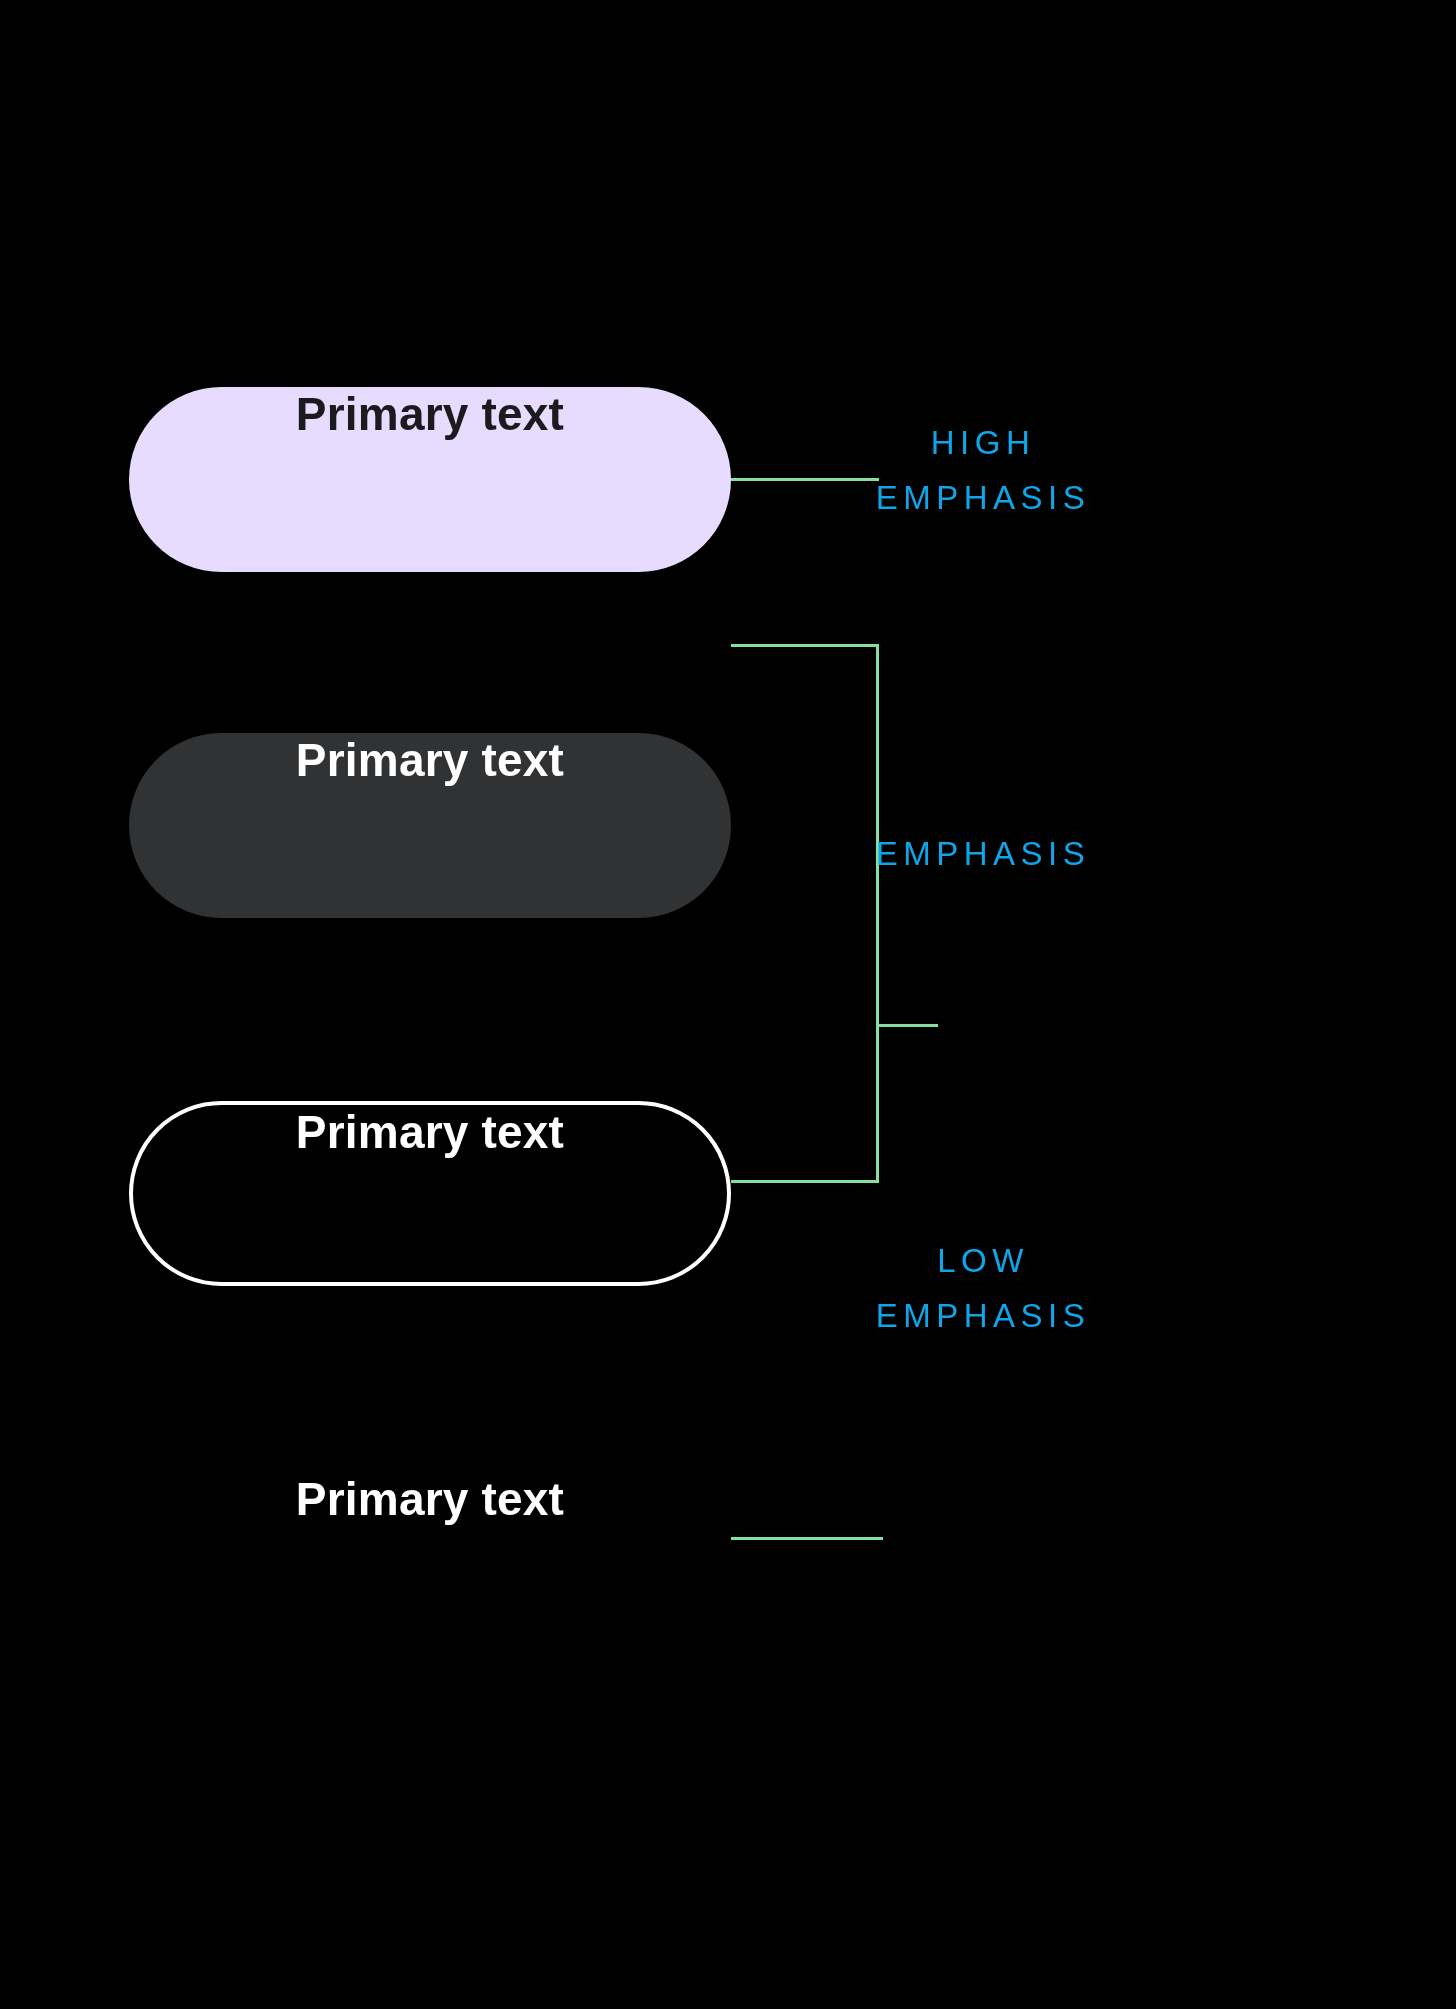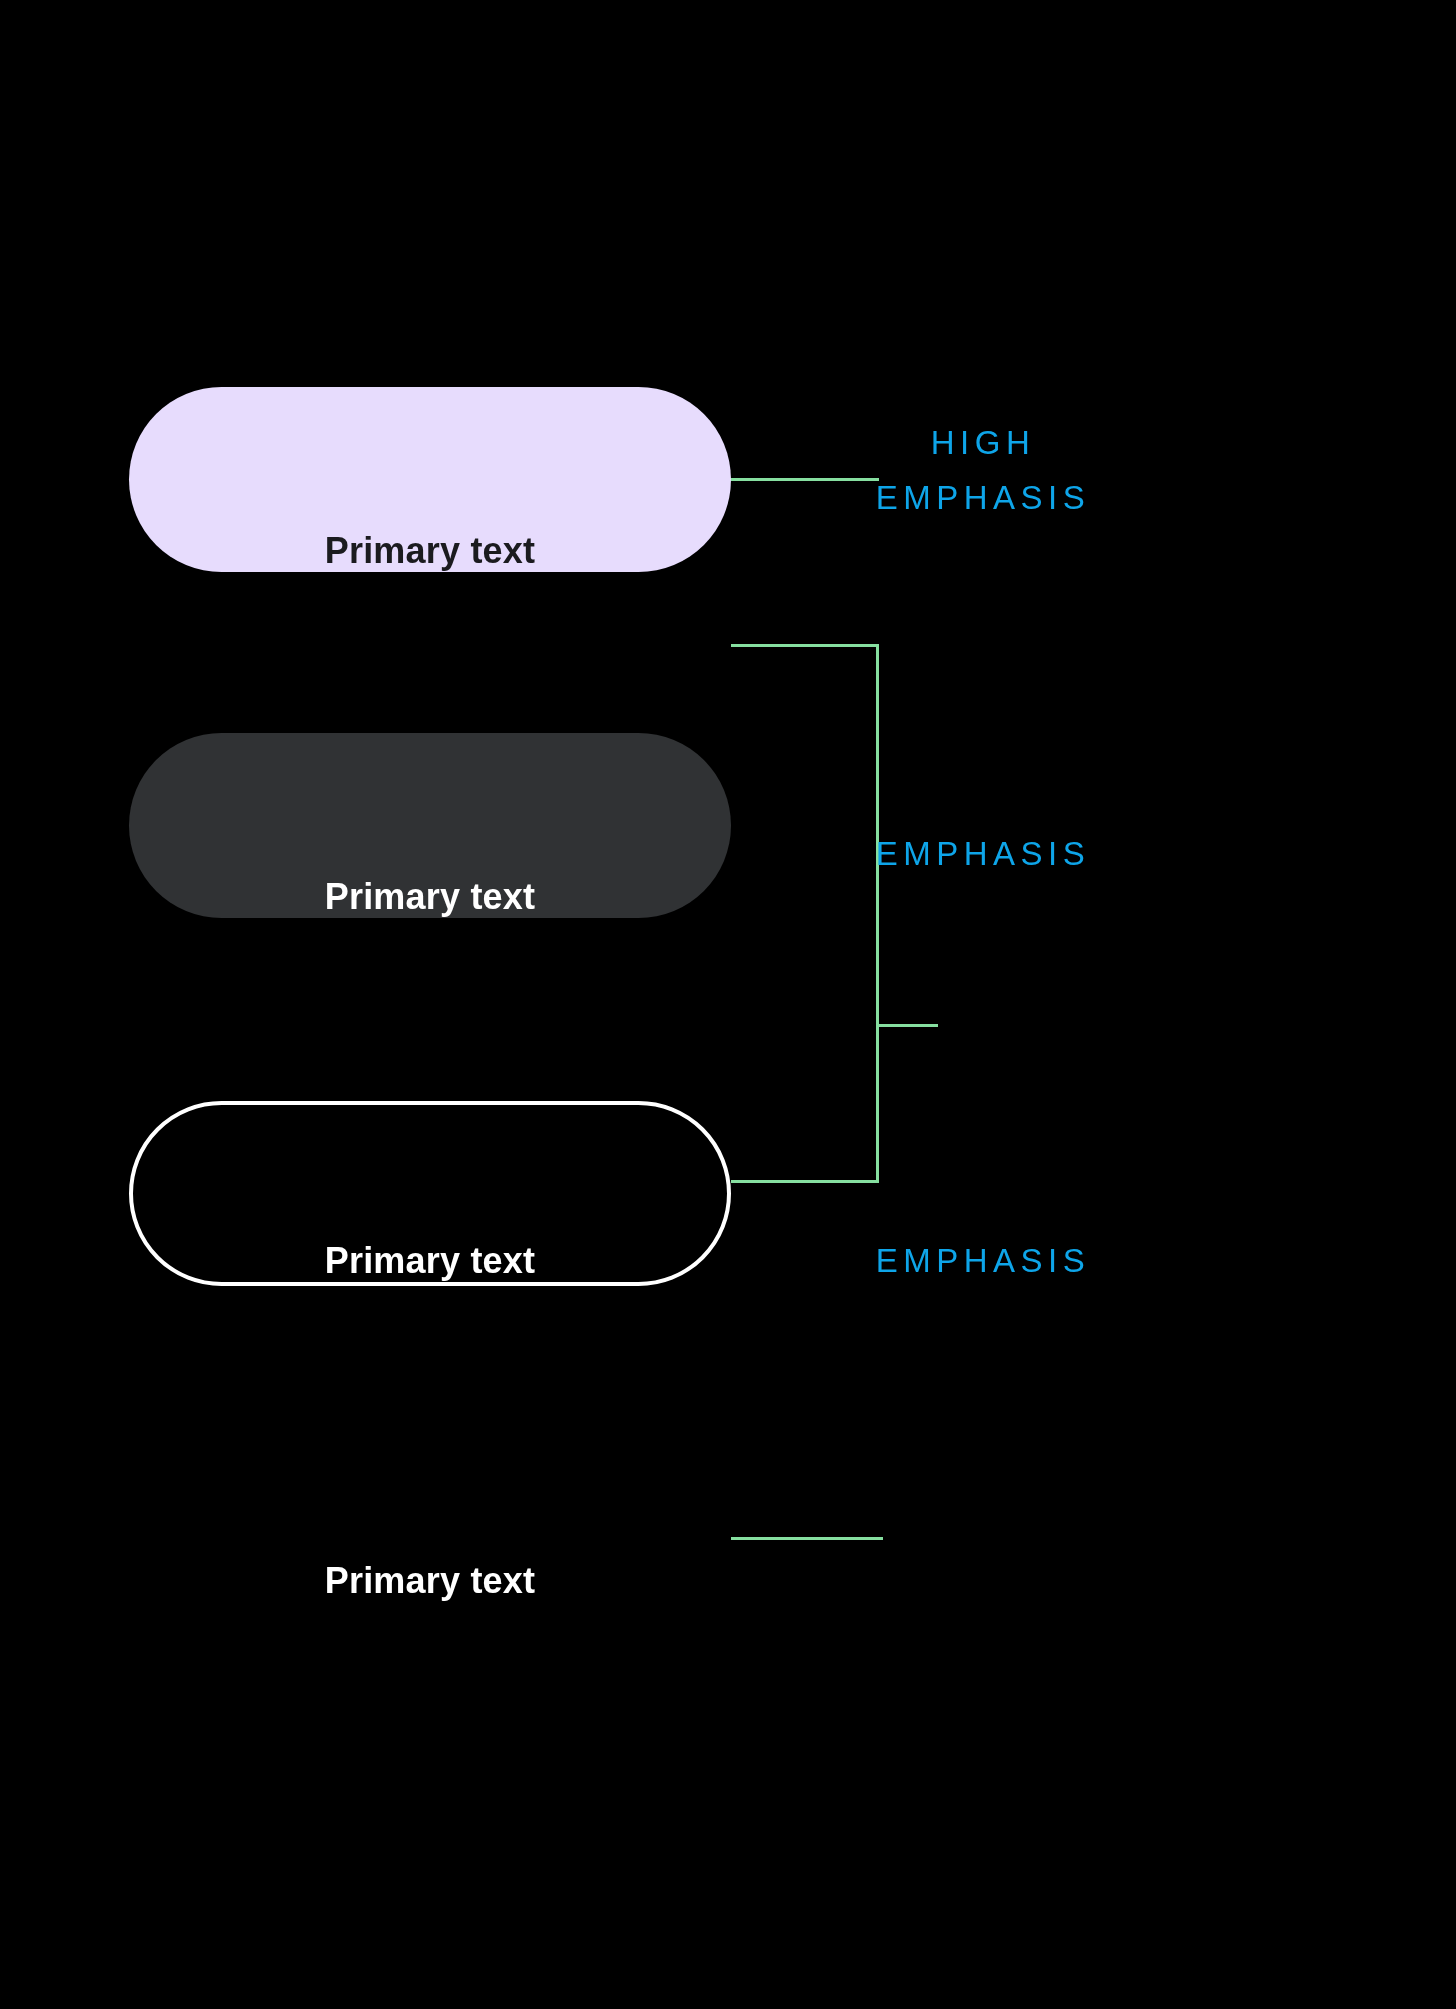--- a/index.html
+++ b/index.html
@@ -18,25 +18,25 @@
     width: 1456px;
     height: 2009px;
     background: #000000;
     overflow: hidden;
   }
 
   
   .btn {
     position: absolute;
     display: flex;
-    align-items: flex-end;
+    align-items: flex-start;
     justify-content: center;
     box-sizing: border-box;
     border-radius: 999px;
-    font-size: 36px;
+    font-size: 46px;
     font-weight: 700;
     letter-spacing: 0.2px;
     white-space: nowrap;
     user-select: none;
   }
 
   .btn-filled {
     left: 129px;
     top: 387px;
     width: 602px;
@@ -156,16 +156,17 @@
     <span>EMPHASIS</span>
   </div>
 
   <div class="btn btn-text">
     <span>Primary text</span>
   </div>
 
   <div class="conn conn-h conn-low"></div>
 
   <div class="label label-low">
+    <span>LOW</span>
     <span>EMPHASIS</span>
   </div>
 
 </div>
 
 </body></html>

